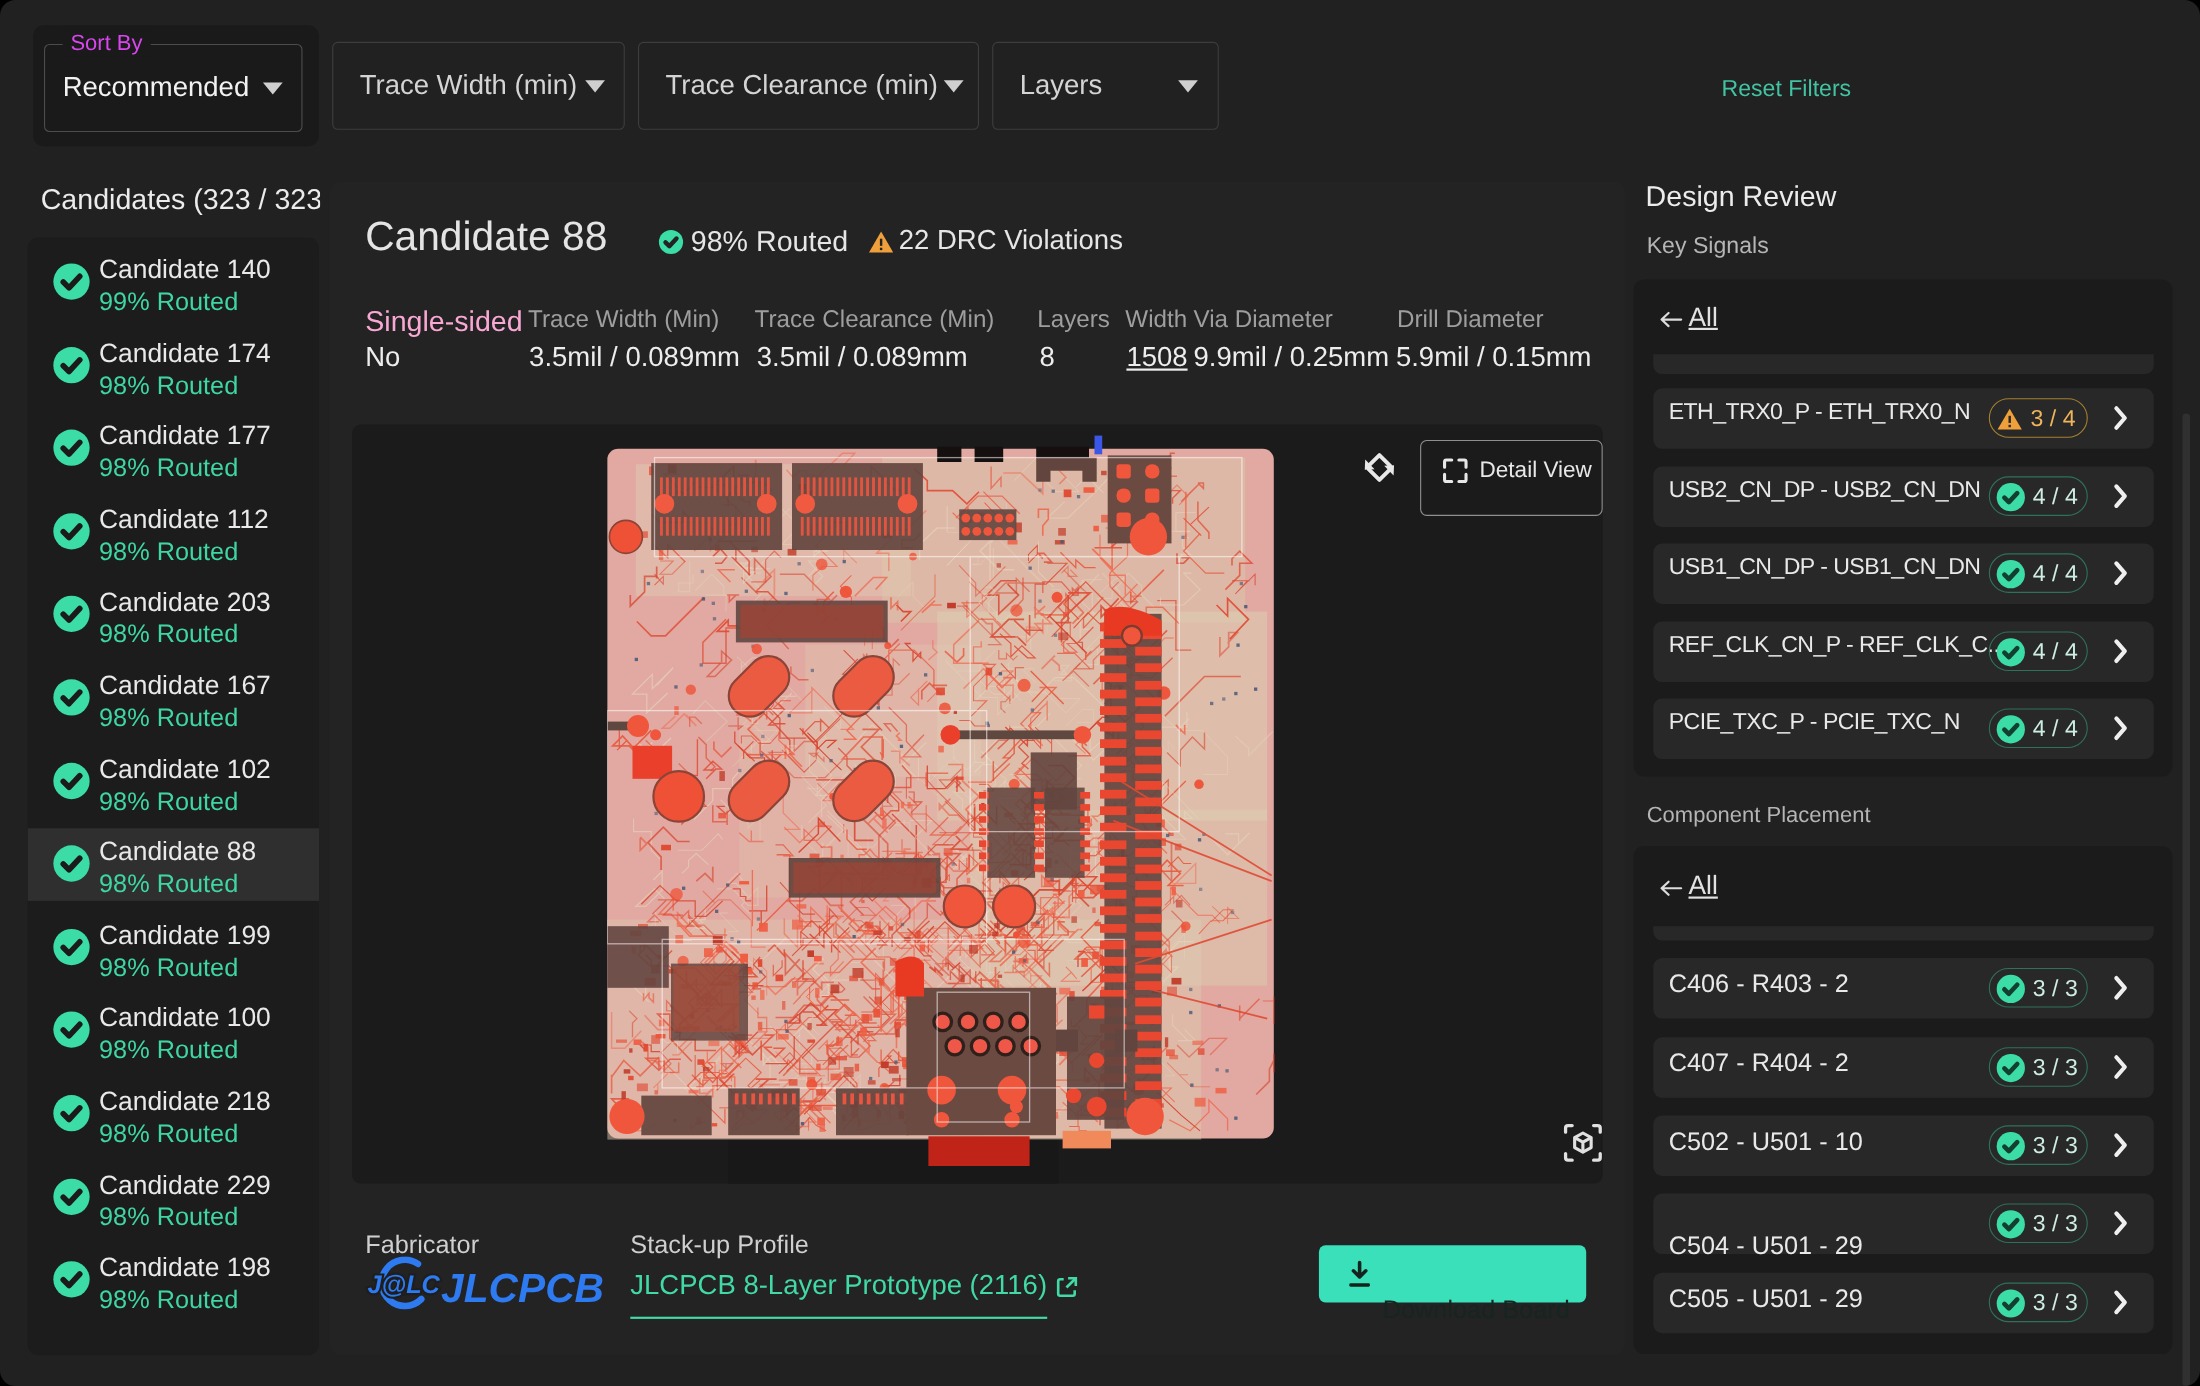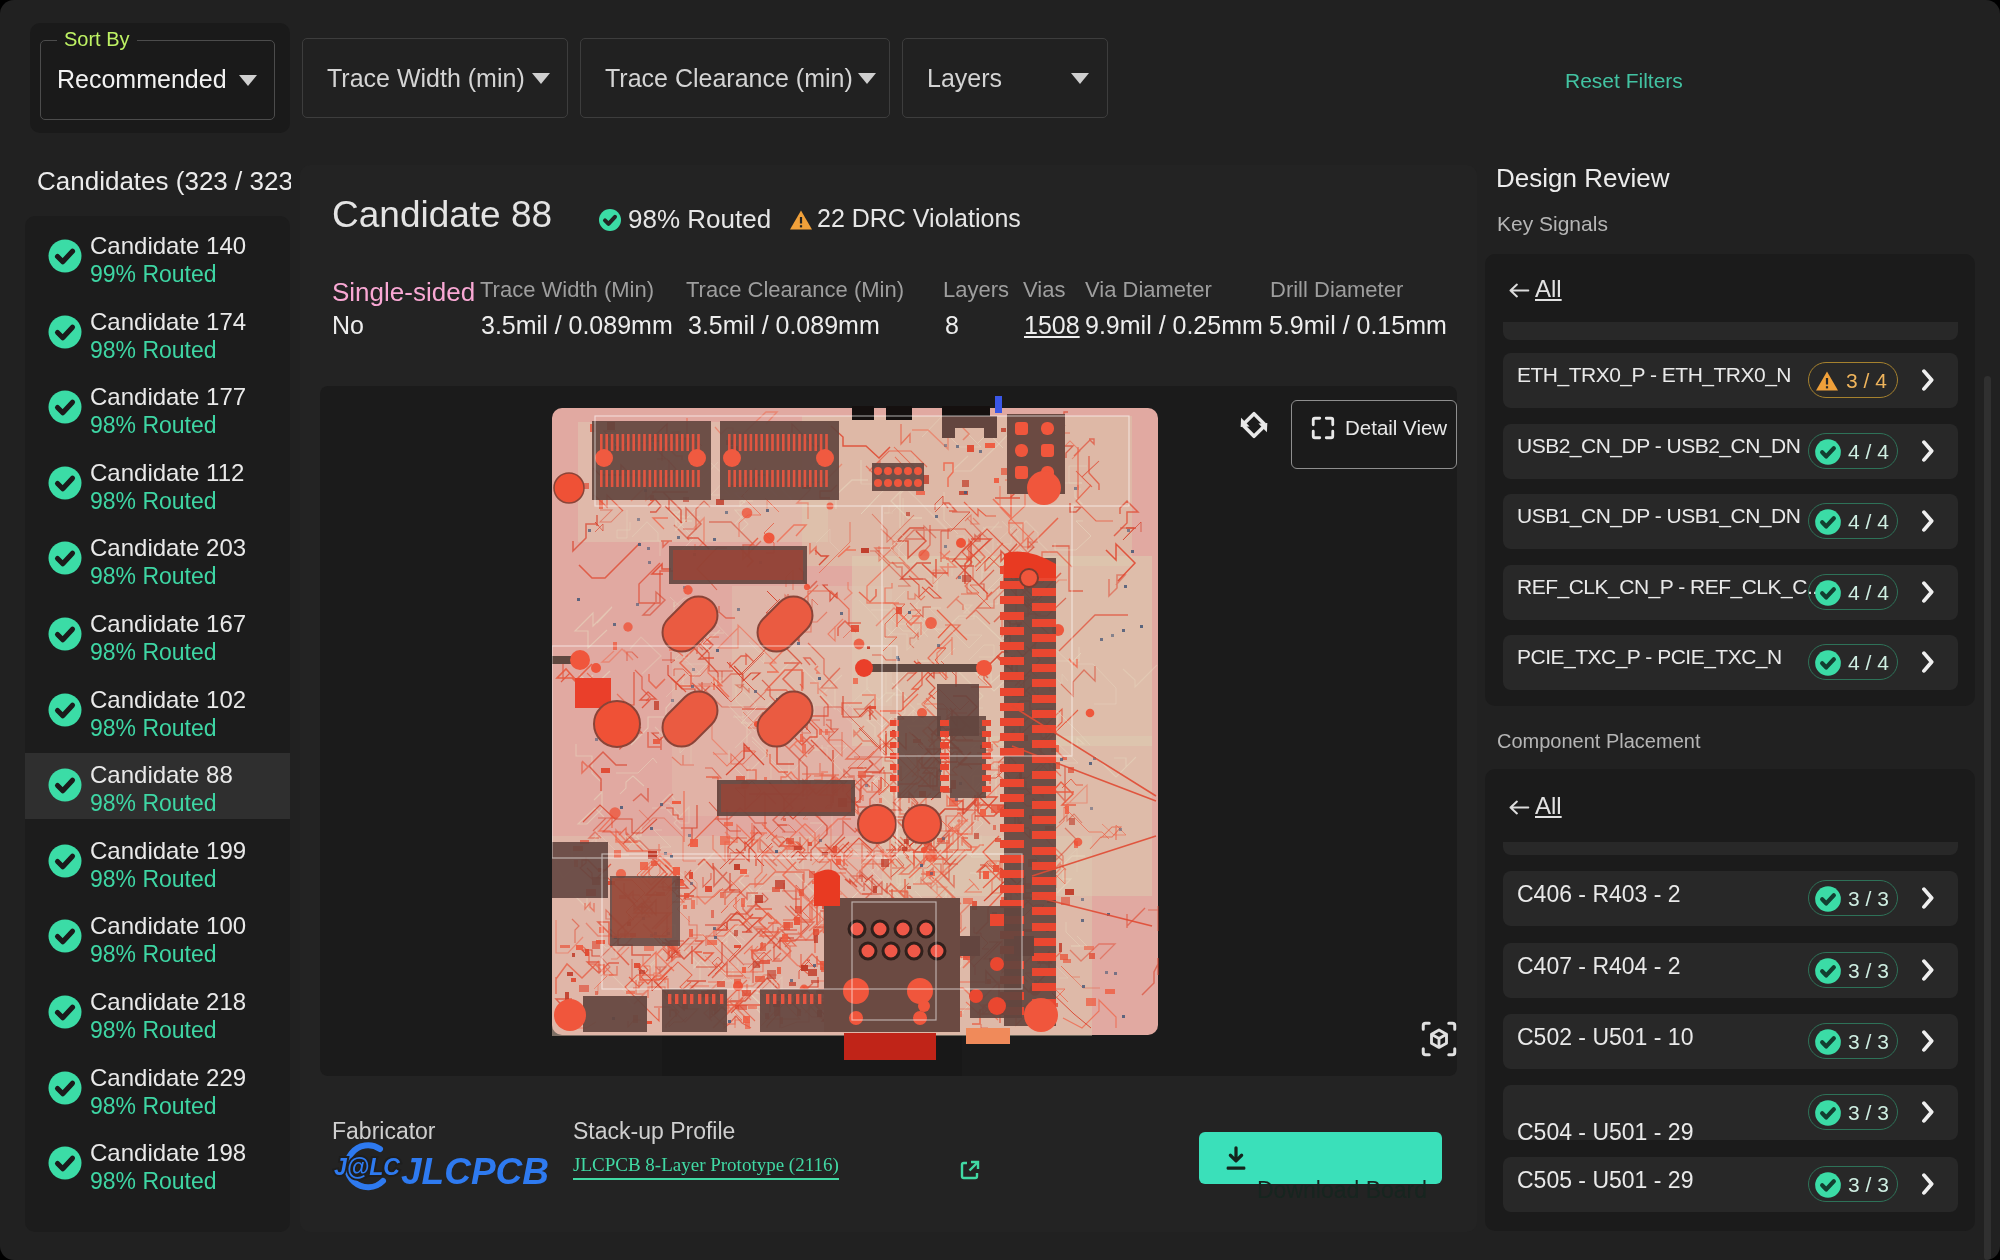--- a/index.html
+++ b/index.html
@@ -3,38 +3,38 @@
 <meta charset="utf-8">
 <style>
 * { margin:0; padding:0; box-sizing:border-box; }
 html,body { width:2000px; height:1260px; background:#000; overflow:hidden; }
 body { font-family:"Liberation Sans", sans-serif; }
 #app { position:absolute; left:0; top:0; width:2000px; height:1260px; background:#212121; border-radius:14px; overflow:hidden; }
 .abs { position:absolute; }
 
 #sortpanel { left:30px; top:23px; width:260px; height:110px; background:#1a1a1a; border-radius:10px; }
 #sortfs { left:40px; top:40px; width:235px; height:80px; border:1px solid #4c4c4c; border-radius:5px; }
-#sortlegend { left:57px; top:28px; background:#1a1a1a; padding:0 7px; color:#bef264; font-size:20px; }
+#sortlegend { left:57px; top:28px; background:#1a1a1a; padding:0 7px; color:#d946ef; font-size:20px; }
 .selbox { height:80px; top:38px; border:1px solid #3d3d3d; border-radius:5px; }
 .selbox .lbl { position:absolute; left:24px; top:50%; transform:translateY(-50%); font-size:25px; color:#d4d4d4; white-space:nowrap; }
 .caret { position:absolute; width:0; height:0; border-left:9px solid transparent; border-right:9px solid transparent; border-top:11px solid #cfcfcf; }
 #resetf { left:1565px; top:69px; font-size:21px; color:#42c3a2; font-weight:500; }
 
 #candtitle { left:37px; top:166px; font-size:26px; color:#ececec; width:254px; overflow:hidden; white-space:nowrap; }
 #sidepanel { left:25px; top:216px; width:265px; height:1016px; background:#1c1c1c; border-radius:10px; overflow:hidden; }
 .cand { position:absolute; left:0; width:265px; height:66px; }
 .cand.sel { background:#2f2f2f; }
 .cand .nm { position:absolute; left:65px; top:8px; font-size:24px; color:#e9e9e9; }
 .cand .pct { position:absolute; left:65px; top:37px; font-size:23px; color:#3ed6a4; }
 
 #mainpanel { left:300px; top:165px; width:1177px; height:1067px; background:#232323; border-radius:10px; }
 #imgpanel { left:20px; top:221px; width:1137px; height:690px; background:#1b1b1b; border-radius:8px; }
 #detailbtn { left:971px; top:14px; width:166px; height:69px; border:1px solid #8f8f8f; border-radius:6px; color:#e8e8e8; font-size:20.5px; }
 #detailbtn span { position:absolute; left:53px; top:15px; }
-#stacklink { left:273px; top:989px; font-size:19px; color:#41d9a4; border-bottom:2px solid #41d9a4; padding-bottom:2px;font-family:Liberation Serif, serif; }
+#stacklink { left:273px; top:989px; font-size:25px; color:#41d9a4; border-bottom:2px solid #41d9a4; padding-bottom:14px; }
 #dlbtn { left:899px; top:967px; width:243px; height:52px; background:#3ae0ba; border-radius:6px; }
 #dlbtn span { position:absolute; left:58px; top:13px; font-size:23px; font-weight:500; color:#16251f;margin-top:32px; }
 
 #kspanel { left:1485px; top:254px; width:490px; height:452px; background:#1b1b1b; border-radius:10px; overflow:hidden; }
 #cppanel { left:1485px; top:769px; width:490px; height:462px; background:#1b1b1b; border-radius:10px; overflow:hidden; }
 .allrow { position:absolute; left:23px; font-size:24px; color:#e2e2e2; }
 .rrow { position:absolute; left:18px; width:455px; height:55px; background:#282828; border-radius:8px; }
 .rrow .lab { position:absolute; left:14px; top:14px; font-size:22px; color:#e9e9e9; white-space:nowrap; }
 .chip { position:absolute; left:305px; top:9px; width:90px; height:36px; border-radius:18px; }
 .chip.ok { border:1.5px solid #2e7258; }
@@ -188,21 +188,21 @@
 <path d="M12 2.5 L23 21.5 L1 21.5 Z" fill="#f0a03a"></path>
 <rect x="10.9" y="9" width="2.2" height="6.5" fill="#232323"></rect>
 <rect x="10.9" y="17.2" width="2.2" height="2.2" fill="#232323"></rect>
       </svg>
     <div class="abs" style="left:517px; top:39px; font-size:25px; color:#e6e6e6;">22 DRC Violations</div>
 
     <div class="abs" style="left:32px; top:112px; font-size:26px; color:#f9a8d4; white-space:nowrap;">Single-sided</div>
     <div class="abs" style="left:180px; top:112px; font-size:22px; color:#9e9e9e; white-space:nowrap;">Trace Width (Min)</div>
     <div class="abs" style="left:386px; top:112px; font-size:22px; color:#9e9e9e; white-space:nowrap;">Trace Clearance (Min)</div>
     <div class="abs" style="left:643px; top:112px; font-size:22px; color:#9e9e9e; white-space:nowrap;">Layers</div>
-    <div class="abs" style="left:723px; top:112px; font-size:22px; color:#9e9e9e; white-space:nowrap;">Vias</div>
+    <div class="abs" style="left:723px; top:112px; font-size:22px; color:#9e9e9e; white-space:nowrap;">Width</div>
     <div class="abs" style="left:785px; top:112px; font-size:22px; color:#9e9e9e; white-space:nowrap;">Via Diameter</div>
     <div class="abs" style="left:970px; top:112px; font-size:22px; color:#9e9e9e; white-space:nowrap;">Drill Diameter</div>
     <div class="abs" style="left:32px; top:146px; font-size:25px; color:#ededed; white-space:nowrap;">No</div>
     <div class="abs" style="left:181px; top:146px; font-size:25px; color:#ededed; white-space:nowrap;">3.5mil / 0.089mm</div>
     <div class="abs" style="left:388px; top:146px; font-size:25px; color:#ededed; white-space:nowrap;">3.5mil / 0.089mm</div>
     <div class="abs" style="left:645px; top:146px; font-size:25px; color:#ededed; white-space:nowrap;">8</div>
     <div class="abs" style="left:724px; top:146px; font-size:25px; color:#ededed; white-space:nowrap;text-decoration:underline;">1508</div>
     <div class="abs" style="left:785px; top:146px; font-size:25px; color:#ededed; white-space:nowrap;">9.9mil / 0.25mm</div>
     <div class="abs" style="left:969px; top:146px; font-size:25px; color:#ededed; white-space:nowrap;">5.9mil / 0.15mm</div>
 

